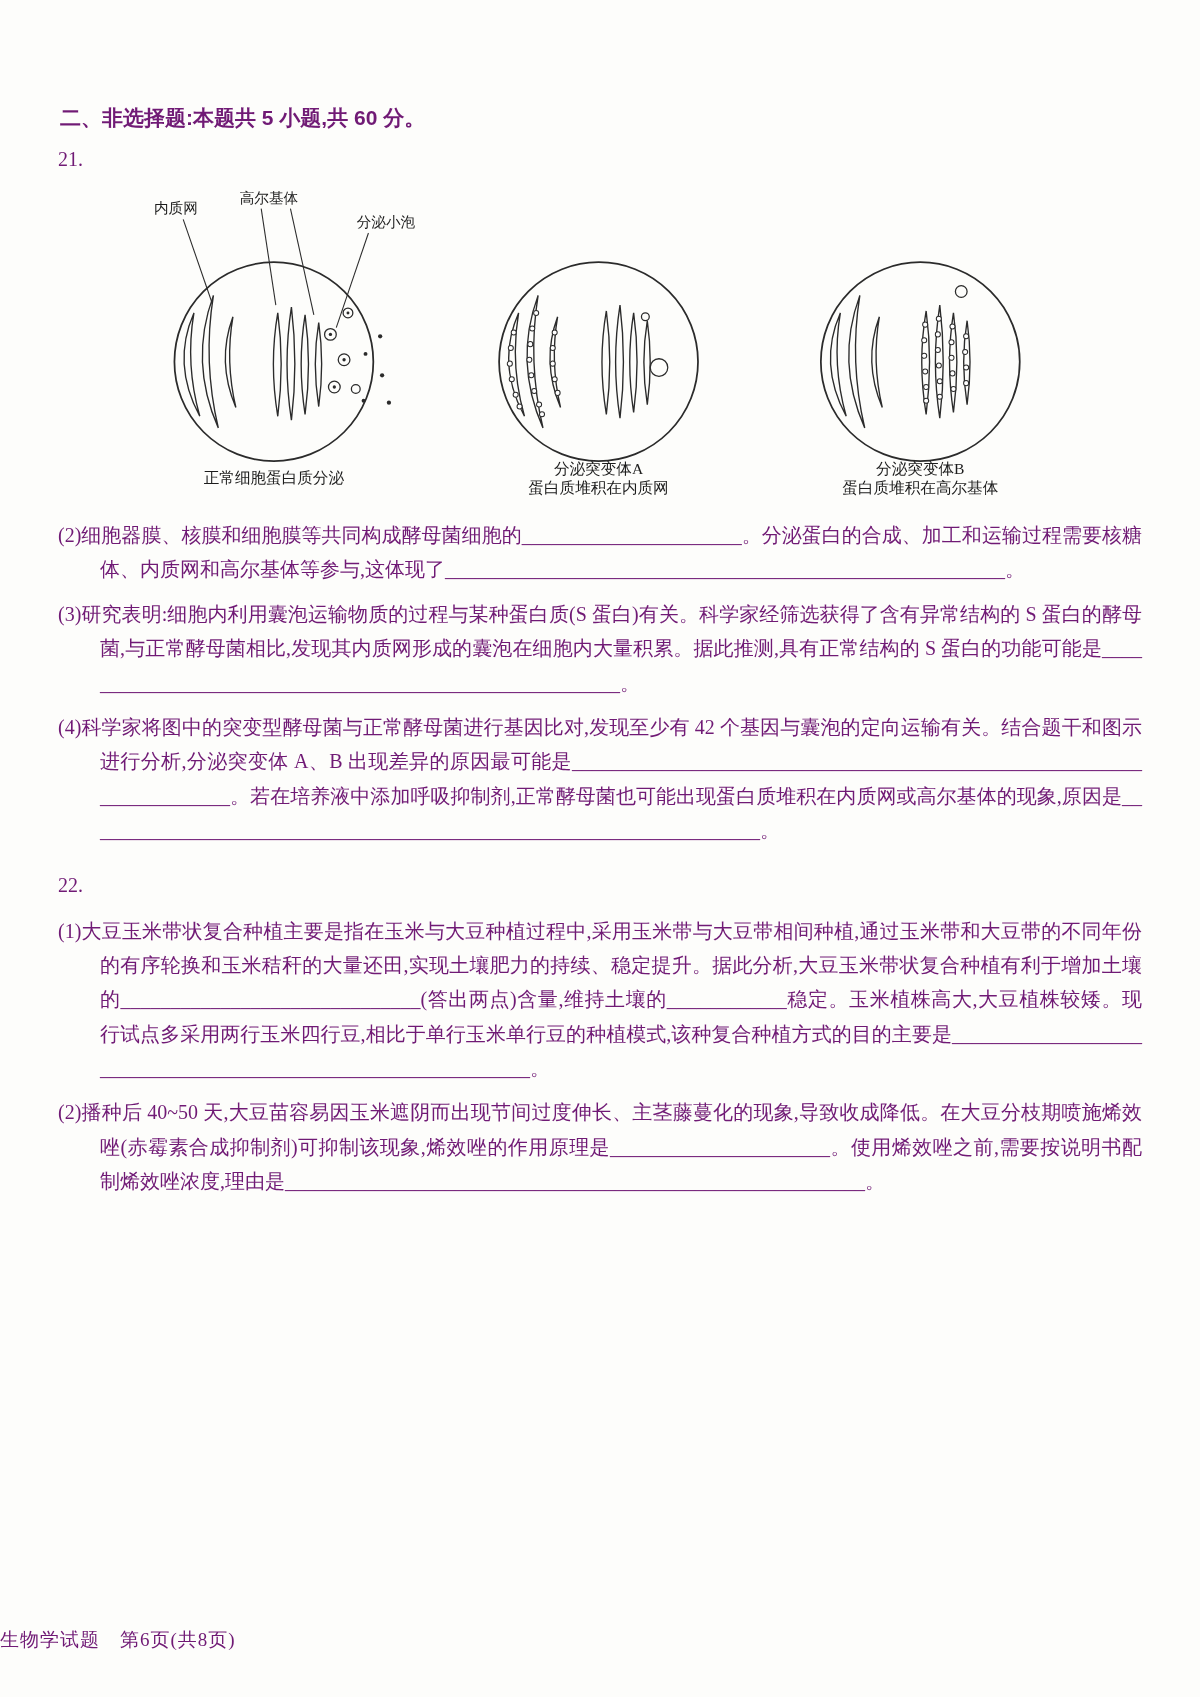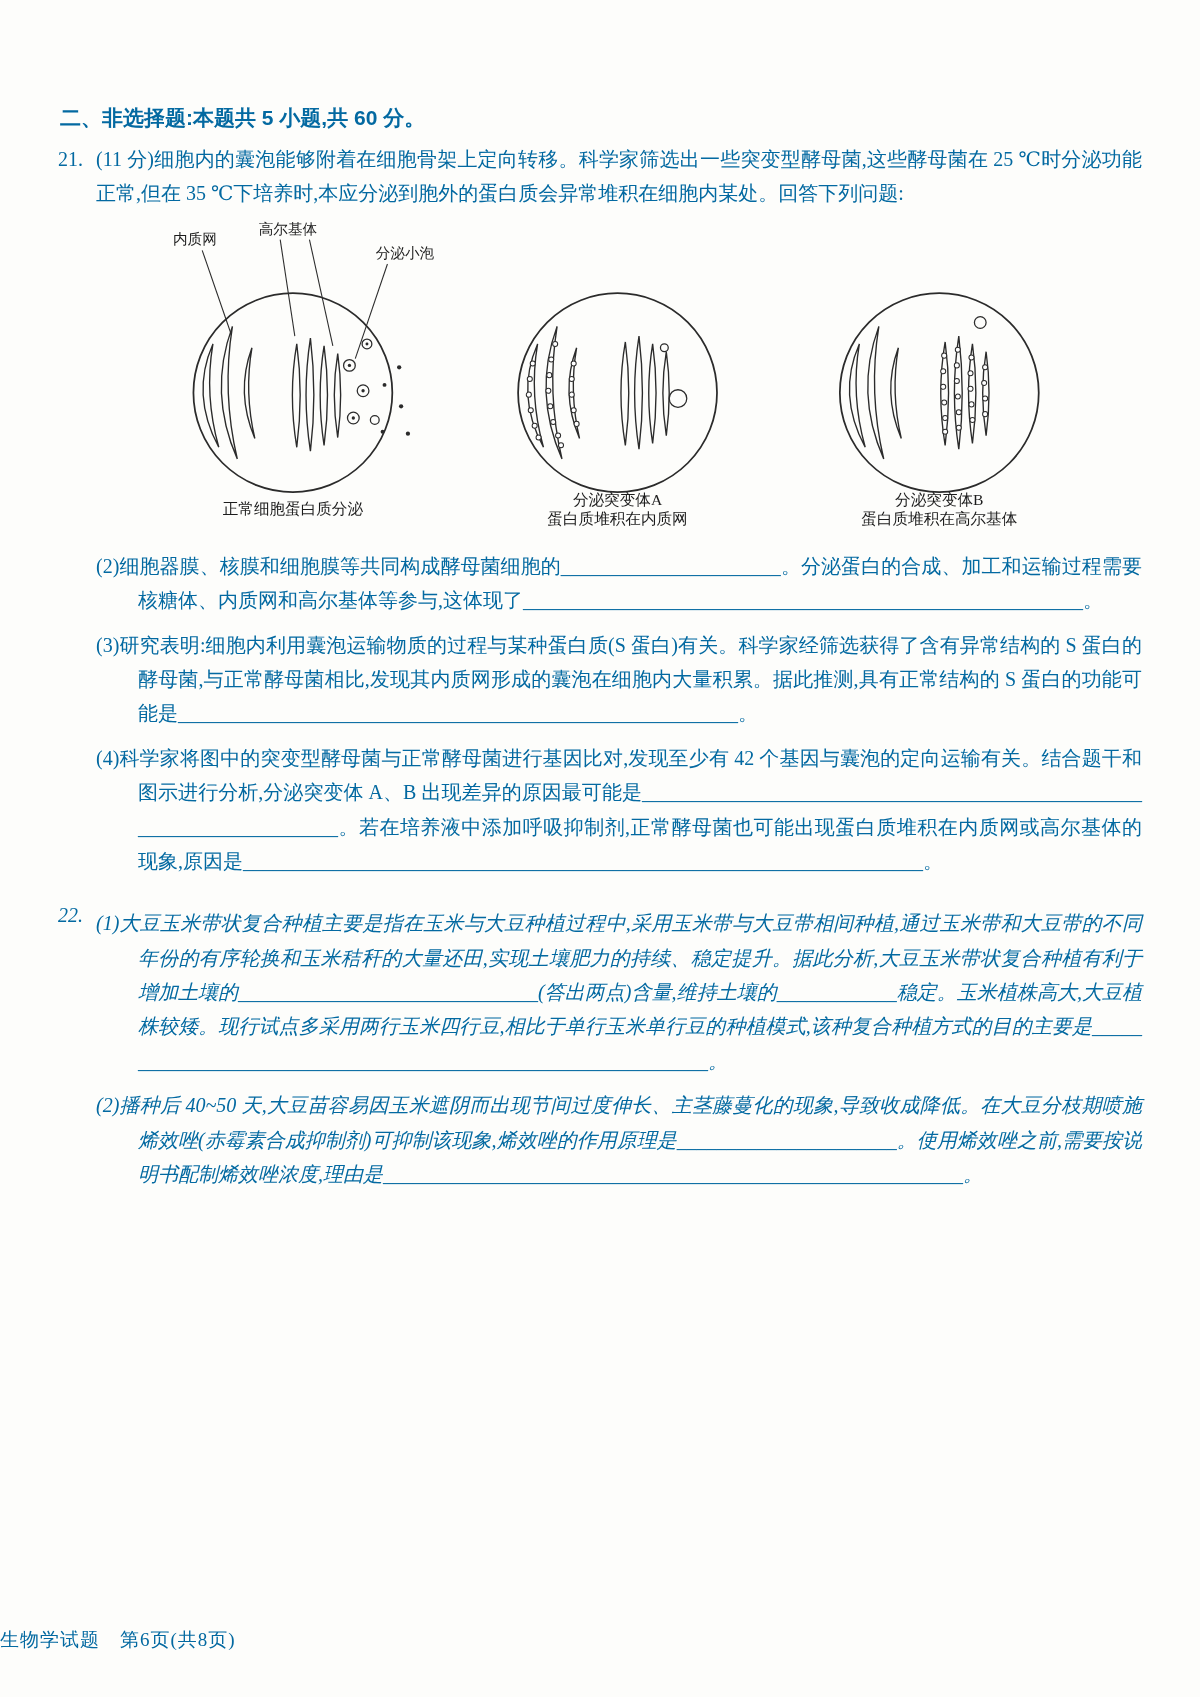--- a/index.html
+++ b/index.html
@@ -1,32 +1,32 @@
 <!DOCTYPE html>
 <html><head>
 <meta charset="utf-8">
 <style>
   html,body{margin:0;padding:0;background:#e9e8e4;}
   .page{
     width:1200px;height:1697px;margin:0 auto;position:relative;
-    background:#fdfdfb;color:#0369a1;box-sizing:border-box;
+    background:#fdfdfb;color:#701a75;box-sizing:border-box;
     padding:104px 58px 12px 58px;overflow:hidden;
     font-family:"Liberation Serif","DejaVu Serif",serif;
   }
   .section-header{
     font-family:"Liberation Sans","DejaVu Sans",sans-serif;
     font-weight:700;font-size:21px;margin:0 0 10px 2px;
   }
-  .question{display:flex;align-items:flex-start;}
+  .question{display:flex;align-items:flex-start;flex-direction:column;}
   .qnum{flex:0 0 38px;font-size:20px;line-height:1.72;}
   .qbody{flex:1;font-size:20px;line-height:1.72;min-width:0;}
   p{margin:0;text-align:justify;word-break:break-all;overflow-wrap:anywhere;}
   .intro{margin-bottom:2px;}
   .sub{padding-left:42px;text-indent:-42px;margin-top:8px;margin-bottom:10px;}
-  .q22{margin-top:10px;font-style:italic;}
+  .q22{margin-top:10px;}
   figure{margin:8px auto 2px auto;width:975px;}
   svg{display:block;}
   svg path{fill:none;stroke:#2b2b2b;stroke-width:1.4;}
   svg line{stroke:#2b2b2b;stroke-width:1.1;}
   svg circle{fill:none;stroke:#2b2b2b;stroke-width:1.3;}
   svg circle.dot{fill:#fff;stroke:#2b2b2b;stroke-width:1.05;}
   svg circle.fdot{fill:#2b2b2b;stroke:none;}
   svg circle.membrane{stroke-width:1.8;}
   svg text{fill:#1c1c1c;font-size:15px;stroke:none;font-family:"Liberation Serif","DejaVu Serif",serif;}
   svg text.caption{font-size:16px;text-anchor:middle;}
@@ -38,21 +38,20 @@
 </head>
 <body>
 
 <div class="page">
 
   <div class="section-header">二、非选择题:本题共 5 小题,共 60 分。</div>
 
   <div class="question">
     <div class="qnum">21.</div>
     <div class="qbody">
-      <p class="intro">(11 分)细胞内的囊泡能够附着在细胞骨架上定向转移。科学家筛选出一些突变型酵母菌,这些酵母菌在 25 ℃时分泌功能正常,但在 35 ℃下培养时,本应分泌到胞外的蛋白质会异常堆积在细胞内某处。回答下列问题:</p>
 
       <figure>
         <svg viewBox="0 0 1000 330" width="975" height="322">
 
           <text x="42" y="26">内质网</text>
           <line x1="72" y1="32" x2="101" y2="116"></line>
           <text x="130" y="15">高尔基体</text>
           <line x1="152" y1="21" x2="167" y2="120"></line>
           <line x1="182" y1="21" x2="206" y2="130"></line>
           <text x="250" y="40">分泌小泡</text>

